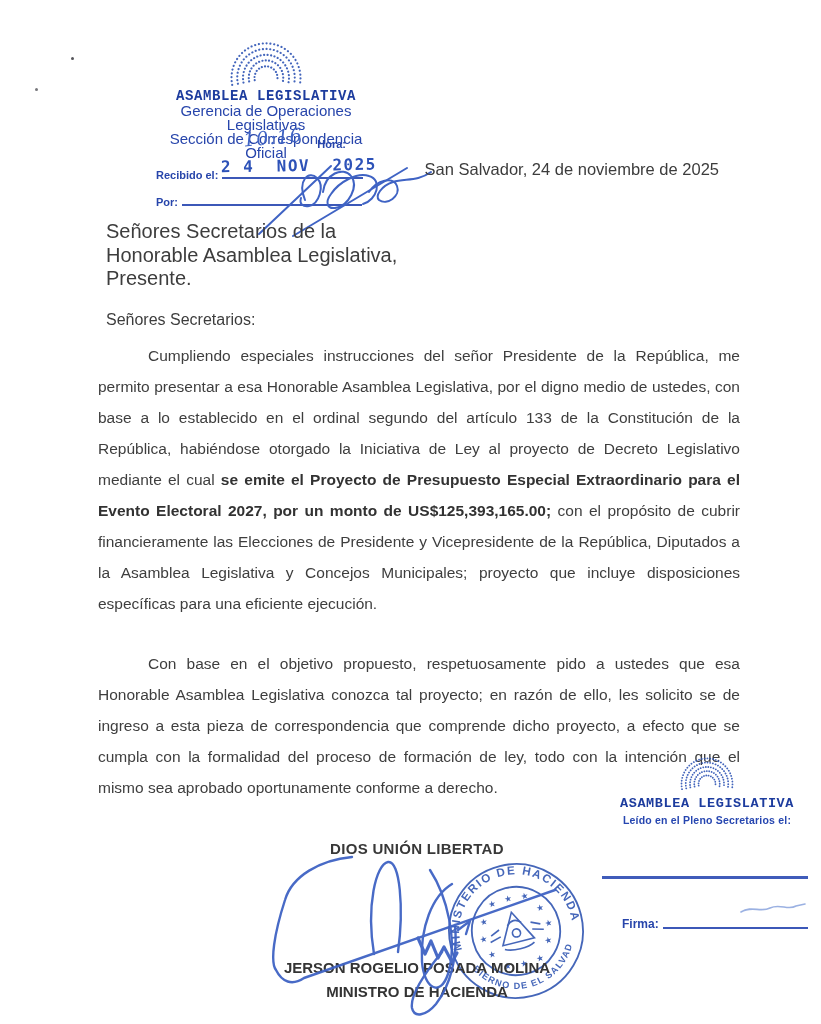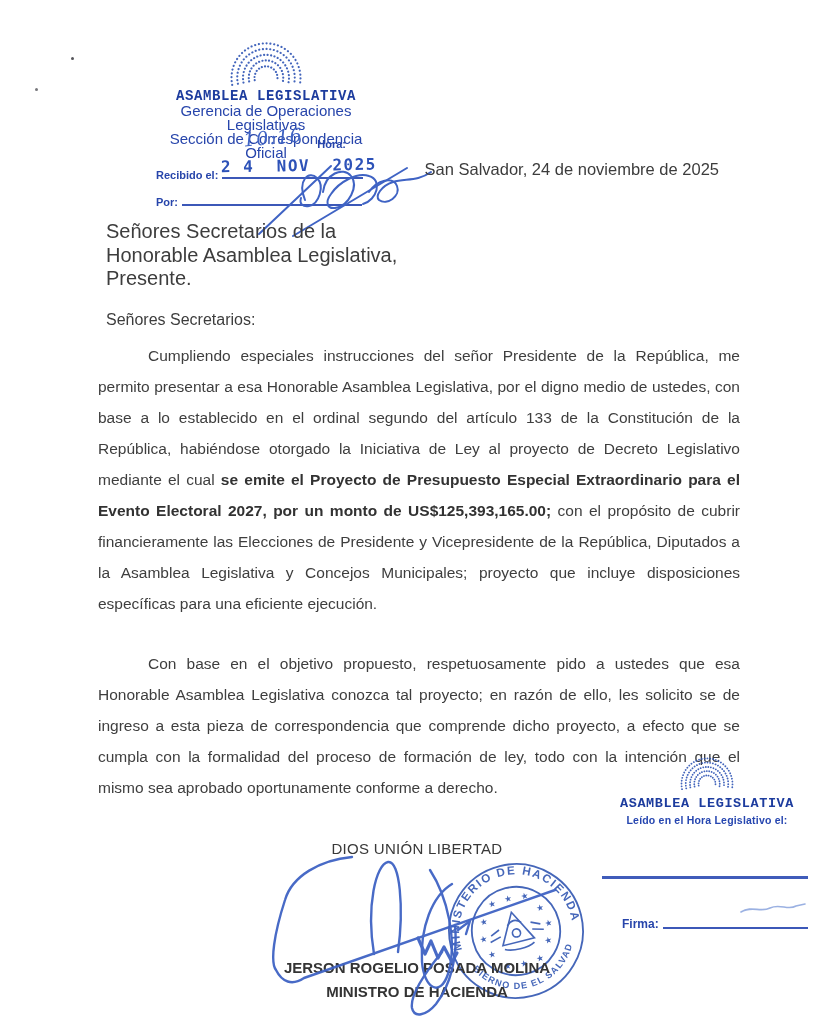--- a/index.html
+++ b/index.html
@@ -40,21 +40,21 @@
   .plenary-stamp{position:absolute;left:598px;top:756px;width:218px;text-align:center;}
   .plenary-stamp .stamp-org{font-size:13.5px;margin-top:6px;}
   .plenary-caption{font-weight:bold;font-size:10.5px;color:#2646b0;margin-top:3px;letter-spacing:.2px;}
   .plenary-line{position:absolute;left:602px;top:876px;width:206px;border-top:3px solid #2b4ab2;opacity:.9;}
   .firma-row{position:absolute;left:606px;top:912px;display:flex;align-items:flex-end;width:202px;height:19px;}
   .firma-row .field-label{font-size:12px;padding-left:16px;}
   .firma-row .field-line{border-bottom:2.4px solid #2b4ab2;}
   .firma-scribble{position:absolute;left:738px;top:899px;}
   
   .motto{position:absolute;left:262px;top:840px;width:310px;text-align:center;
-    font-weight:normal;font-size:15px;letter-spacing:.3px;color:#383838;}
+    font-weight:bold;font-size:15px;letter-spacing:.3px;color:#383838;}
   .seal-svg{position:absolute;left:445px;top:860px;opacity:.88;z-index:3;}
   .name-block{position:absolute;left:237px;top:956px;width:360px;text-align:center;
     font-weight:bold;font-size:15px;line-height:24px;color:#343434;z-index:4;}
   .main-signature{position:absolute;left:262px;top:846px;z-index:5;}
   
   .speck{position:absolute;background:#55555a;border-radius:50%;}
   .speck-1{left:71px;top:57px;width:3px;height:3px;}
   .speck-2{left:35px;top:88px;width:3px;height:3px;opacity:.8;}
   .ink{stroke:#3f63c4;fill:none;stroke-linecap:round;stroke-linejoin:round;}
 </style>
@@ -125,21 +125,21 @@
     <svg class="arch-svg" width="78" height="34" viewBox="0 0 112 56">
       <g stroke="#2f55b5" stroke-width="3" fill="none" stroke-linecap="round" opacity=".9">
         <path d="M14.9,54.7 A42,42 0 1 1 97.1,54.7" stroke-dasharray="0.1 4.6"></path>
         <path d="M21.8,53.3 A35,35 0 1 1 90.2,53.3" stroke-dasharray="0.1 4.4"></path>
         <path d="M28.6,51.8 A28,28 0 1 1 83.4,51.8" stroke-dasharray="0.1 4.2"></path>
         <path d="M35.5,50.4 A21,21 0 1 1 76.5,50.4" stroke-dasharray="0.1 4.0"></path>
         <path d="M42.3,48.9 A14,14 0 1 1 69.7,48.9" stroke-dasharray="0.1 3.8"></path>
       </g>
     </svg>
     <div class="stamp-org">ASAMBLEA LEGISLATIVA</div>
-    <div class="plenary-caption">Leído en el Hora Legislativo el:</div>
+    <div class="plenary-caption">Leído en el Pleno Secretarios el:</div>
   </div>
 
   <div class="plenary-line"></div>
 
   <div class="firma-row">
     <span class="field-label">Firma:</span>
     <span class="field-line"></span>
   </div>
   <svg class="firma-scribble" width="70" height="18" viewBox="0 0 70 18">
     <path d="M3,13 C14,6 22,14 32,9 C42,4 50,12 58,7 L67,5" stroke="#7a97d8" stroke-width="1.6" fill="none" opacity=".75" stroke-linecap="round"></path>

